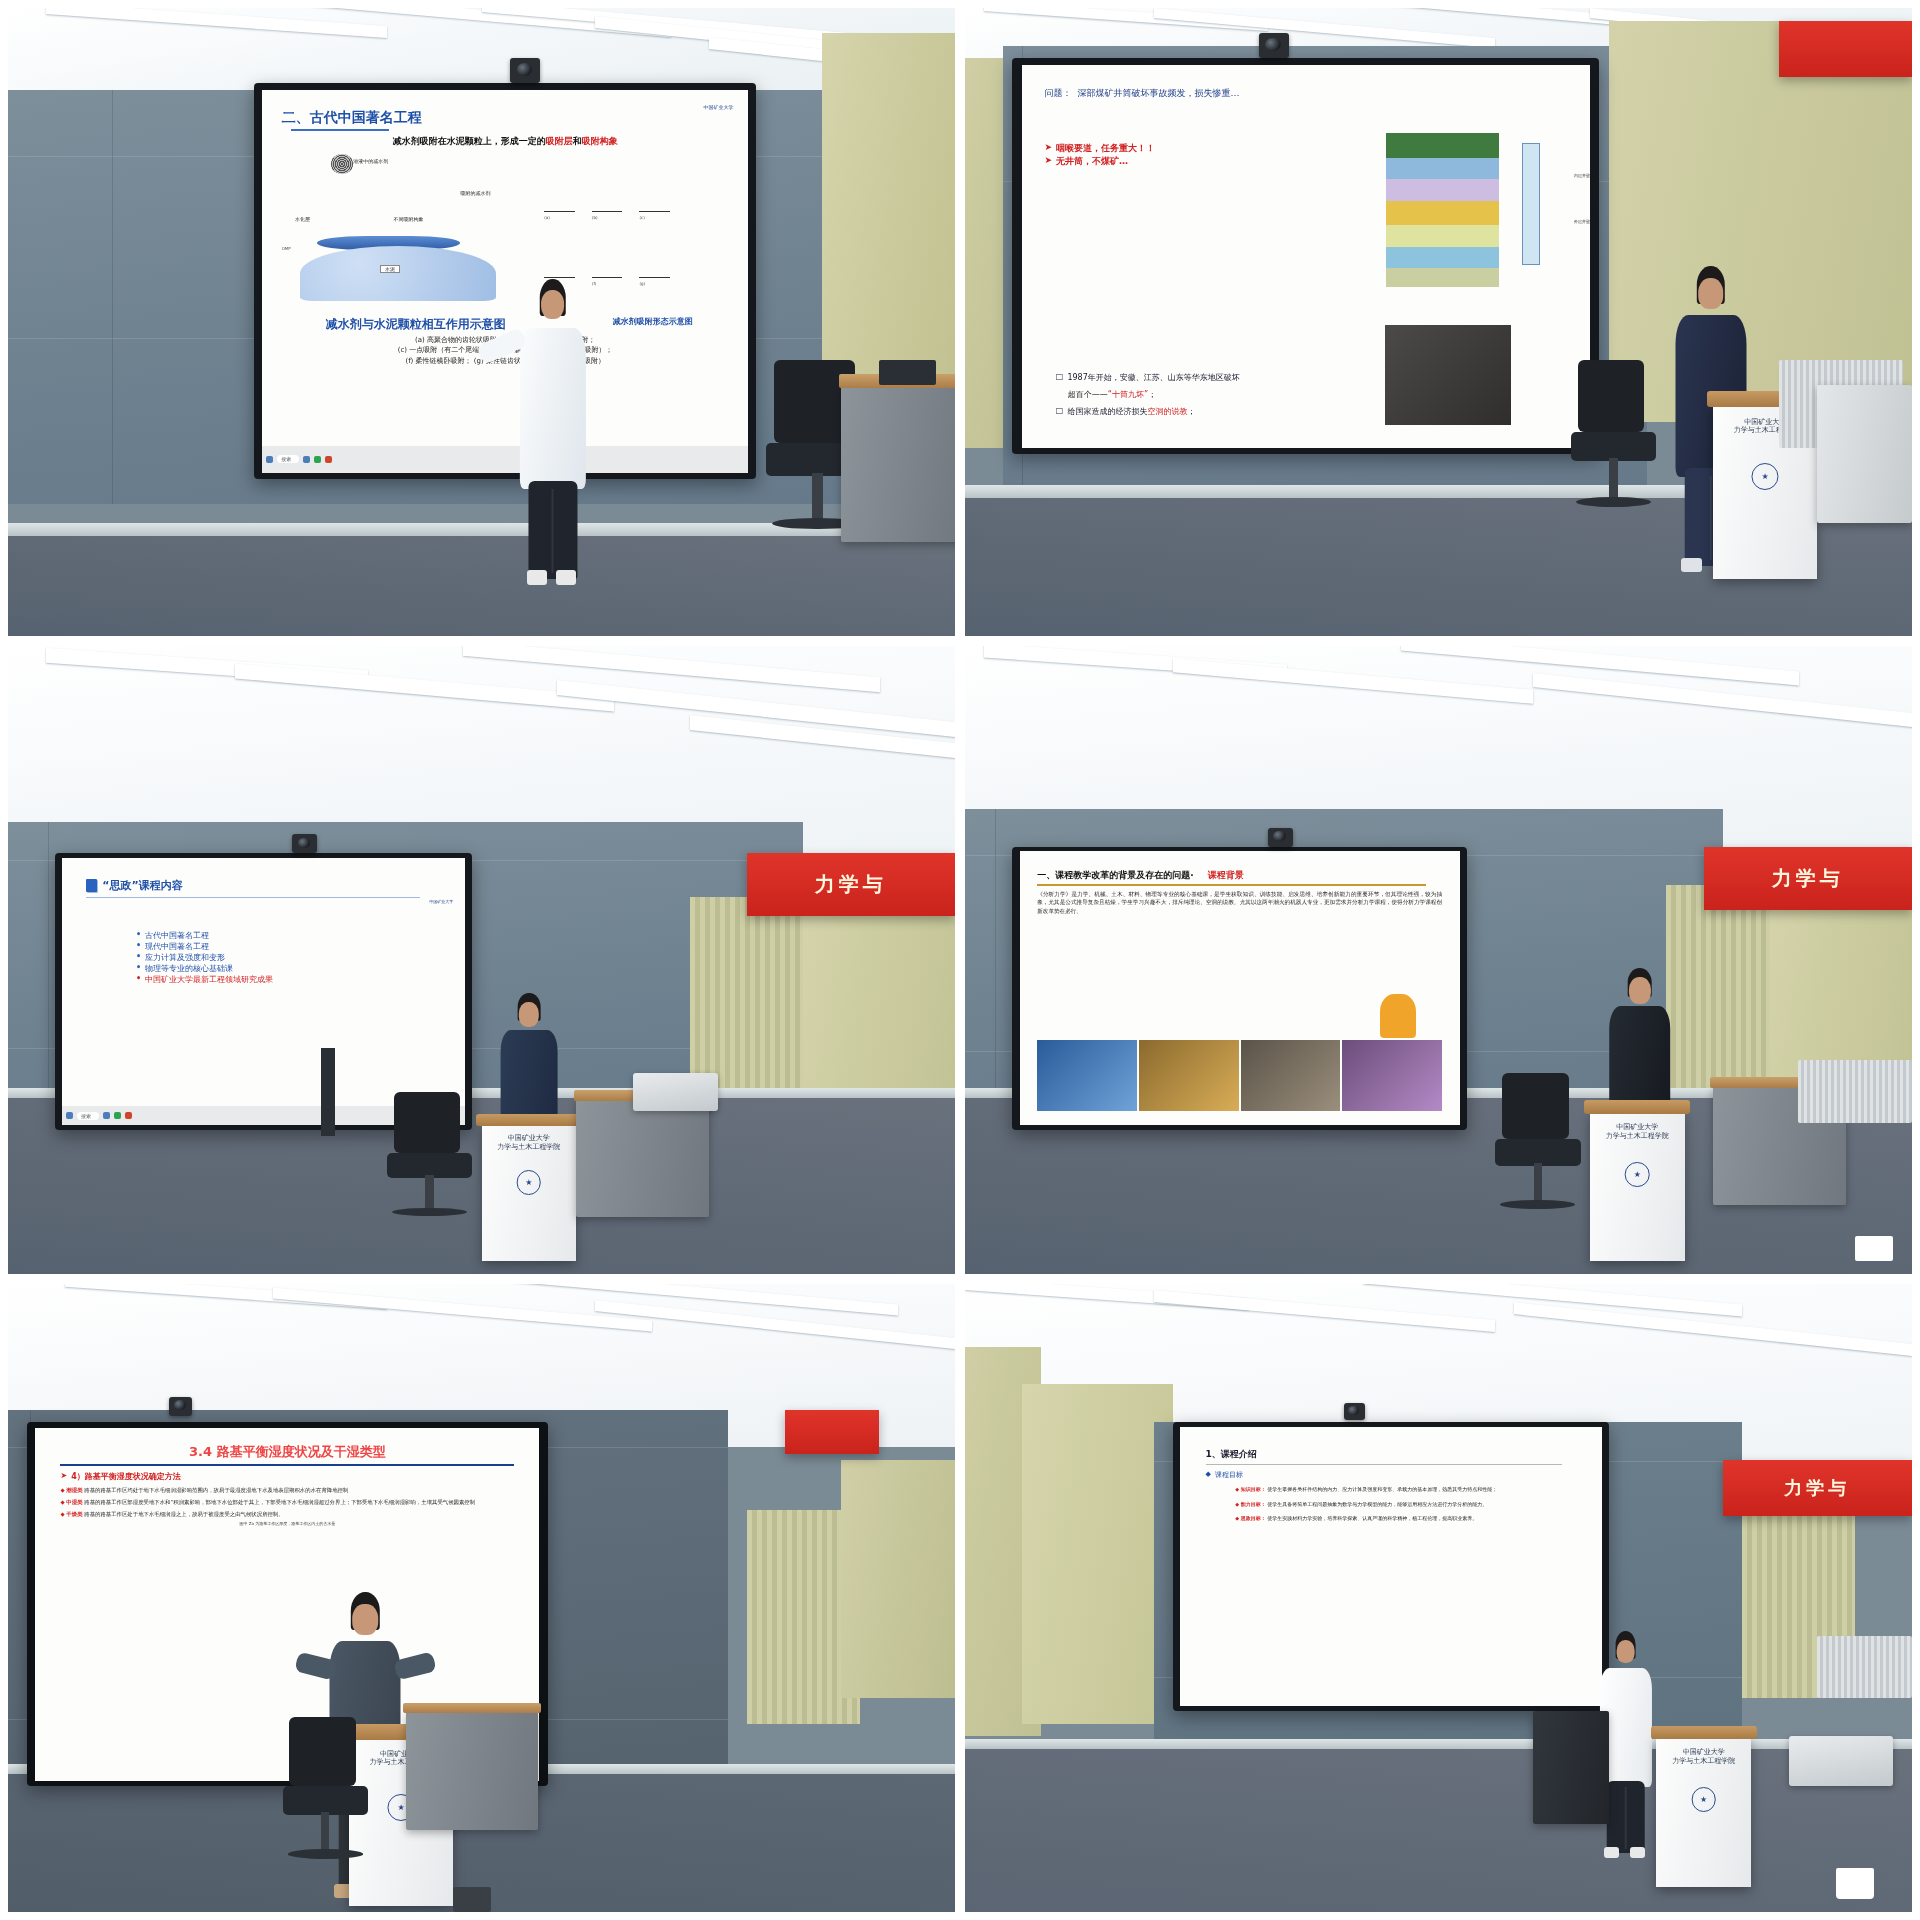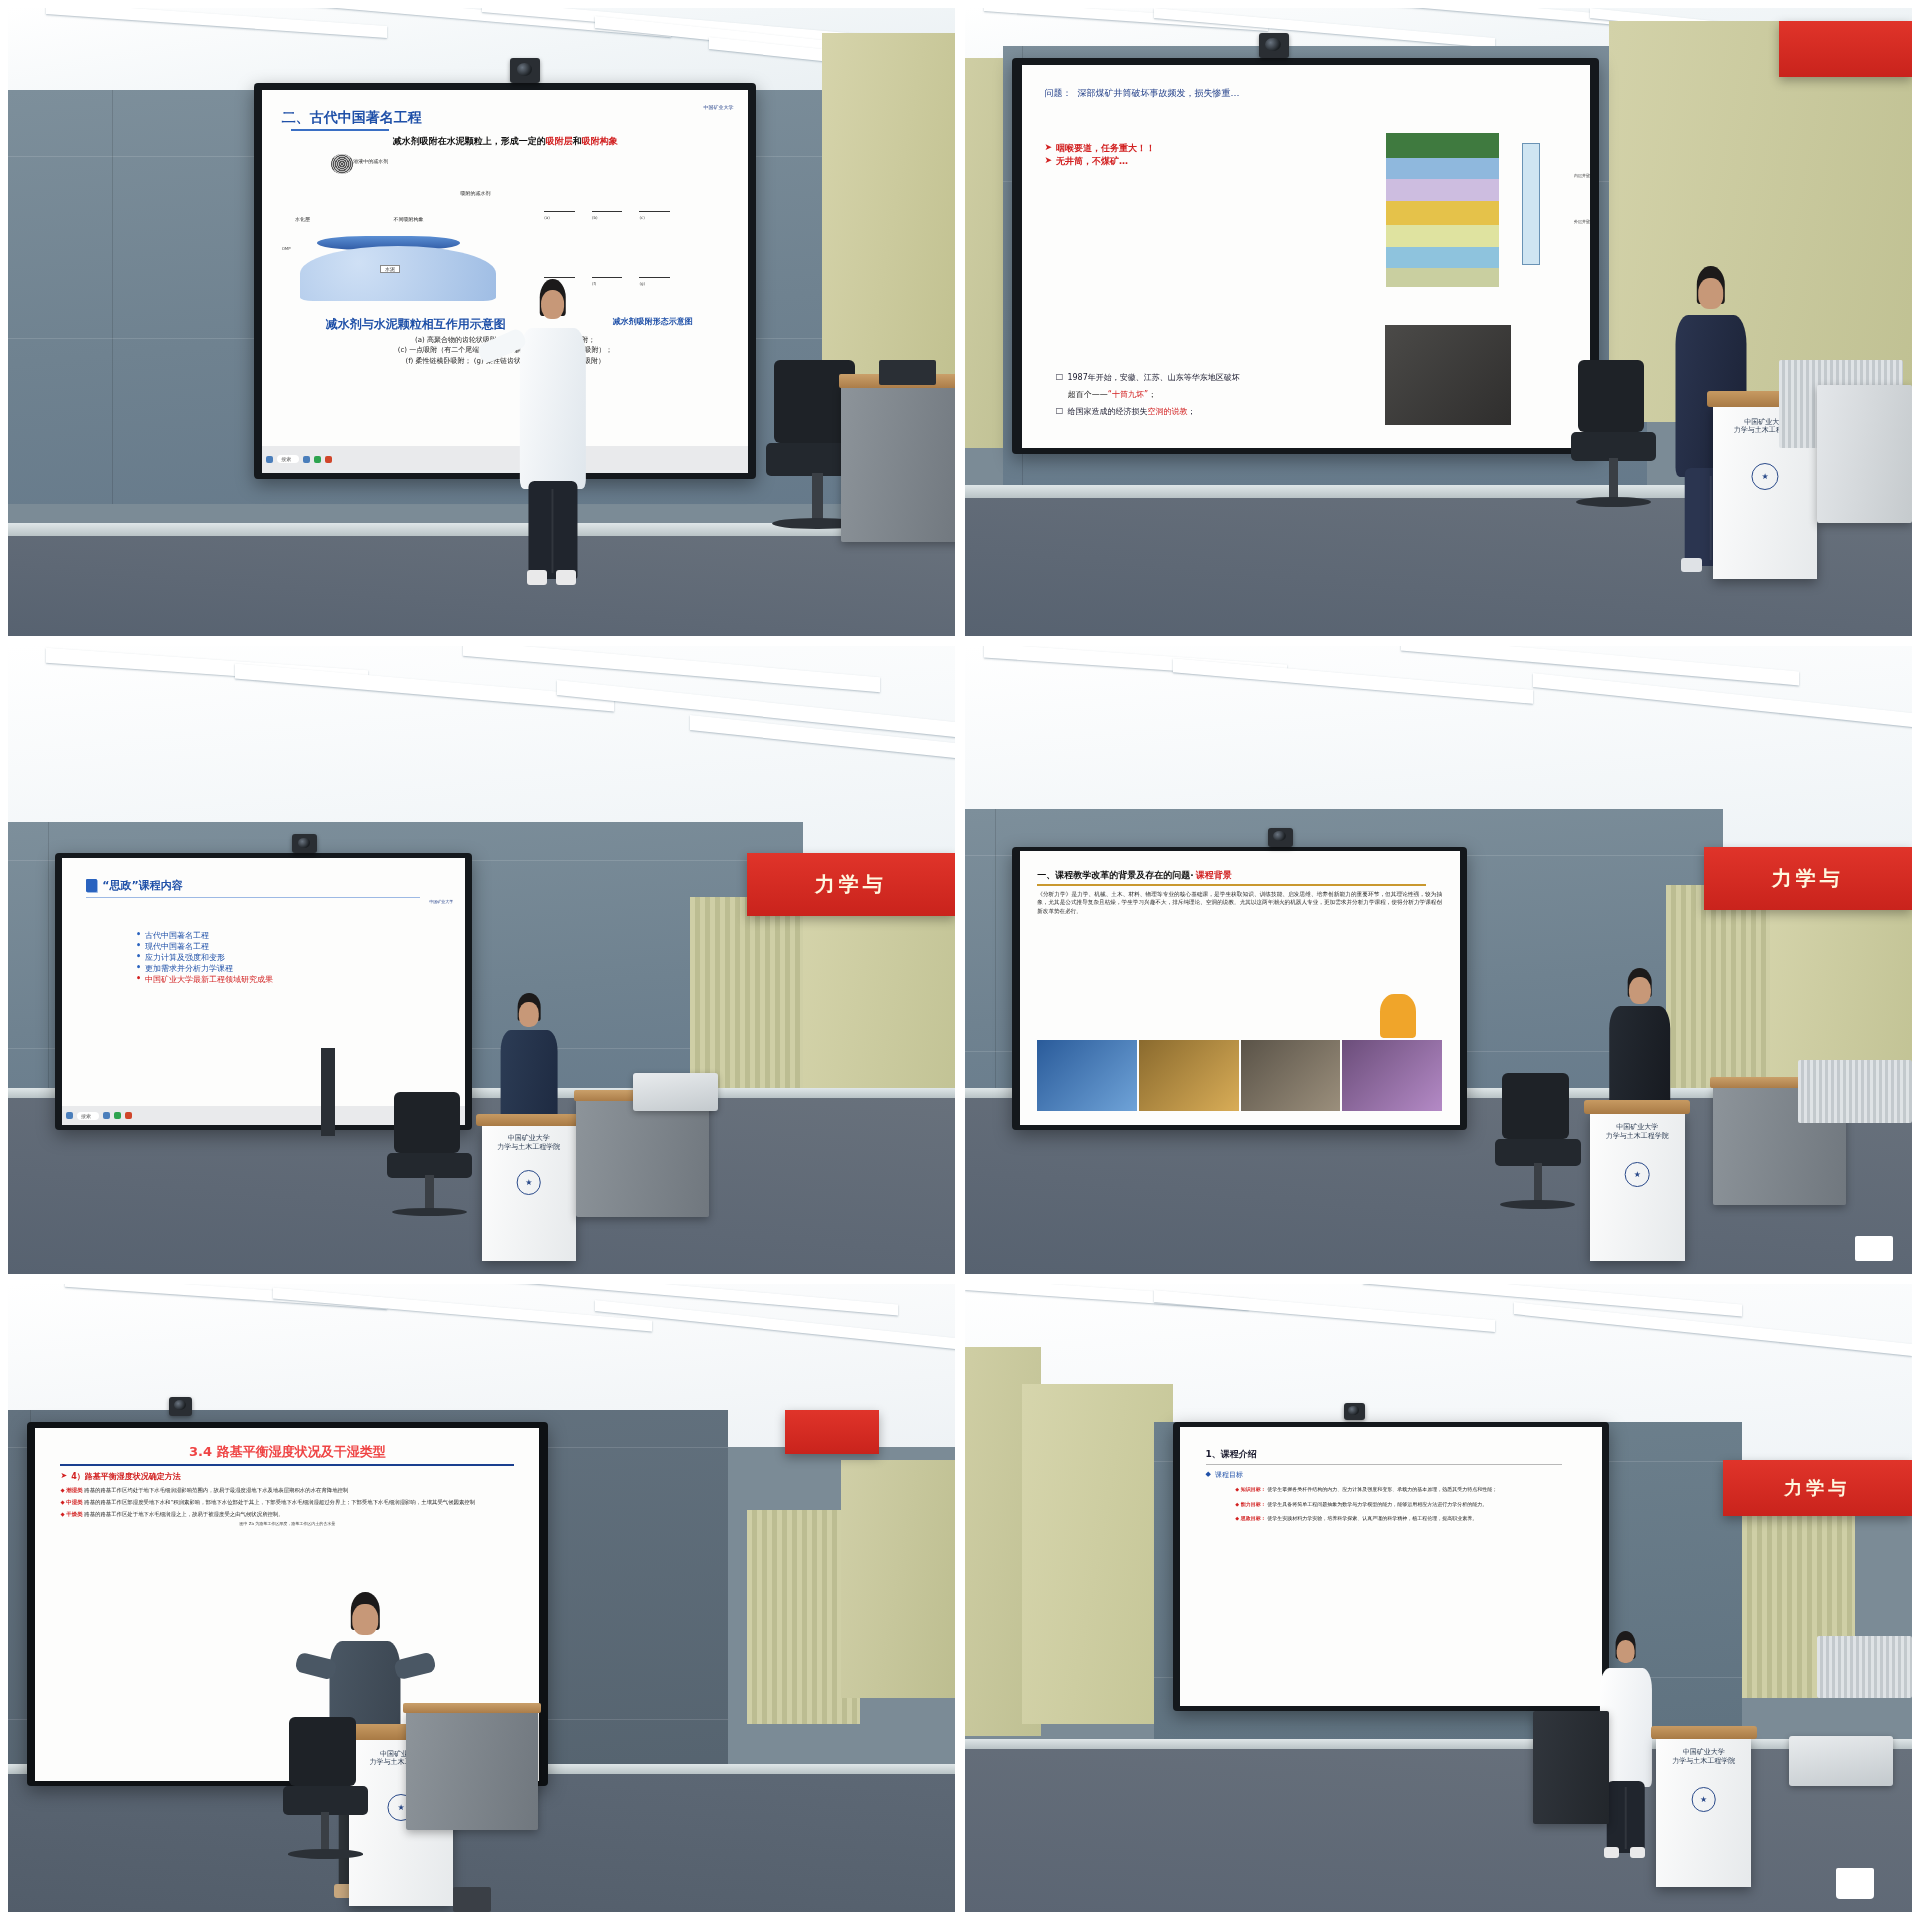--- a/index.html
+++ b/index.html
@@ -374,21 +374,21 @@
             <div class="bullet" style="font-size:8px">
               <b class="dot">•</b>
               <span class="blue">现代中国著名工程</span>
             </div>
             <div class="bullet" style="font-size:8px">
               <b class="dot">•</b>
               <span class="blue">应力计算及强度和变形</span>
             </div>
             <div class="bullet" style="font-size:8px">
               <b class="dot">•</b>
-              <span class="blue">更加需求并分析力学课程</span>
+              <span class="blue">物理等专业的核心基础课</span>
             </div>
             <div class="bullet" style="font-size:8px">
               <b class="dot" style="color:#d22020">•</b>
               <span class="red">中国矿业大学最新工程领域研究成果</span>
             </div>
           </div>
         </div>
         <div class="taskbar">
           <span class="tb-dot"></span>
           <span class="tb-search">搜索</span>
@@ -439,21 +439,21 @@
       <div class="seam" style="left:0;top:74%;width:100%"></div>
     </div>
     <div class="wall-strip" style="right:13%;top:38%;width:13%;height:34%"></div>
     <div class="wall-right" style="right:0;top:32%;width:15%;height:38%;background:linear-gradient(100deg,#d5d4ab,#c2c395)"></div>
     <div class="floor" style="height:28%"></div>
     <div class="baseboard" style="bottom:28%;height:1.6%"></div>
 
     <div class="screen-frame" style="left:5%;top:32%;width:48%;height:45%;">
       <div class="screen">
         <div class="slide" style="padding:4% 4%">
-          <div style="display:flex;align-items:baseline;gap:2px;font-size:9px;font-weight:bold">
+          <div style="display:flex;align-items:baseline;gap:14px;font-size:9px;font-weight:bold">
             <span style="color:#111">一、课程教学改革的背景及存在的问题·</span>
             <span class="red">课程背景</span>
           </div>
           <div class="s-underline" style="width:96%;background:#c9982e;height:1.5px;margin-top:2px"></div>
           <div style="font-size:5.6px;line-height:1.55;margin-top:4px;text-align:justify">《分析力学》是力学、机械、土木、材料、物理等专业的核心基础课，是学生获取知识、训练技能、启发思维、培养创新能力的重要环节，但其理论性强，较为抽象，尤其是公式推导复杂且枯燥，学生学习兴趣不大，排斥纯理论、空洞的说教。尤其以这两年潮火的机器人专业，更加需求并分析力学课程，使得分析力学课程创新改革势在必行。</div>
           <div class="thumb-row" style="position:absolute;left:4%;right:4%;bottom:5%;height:26%">
             <div class="thumb t1"></div>
             <div class="thumb t2"></div>
             <div class="thumb t3"></div>
             <div class="thumb t4"></div>

